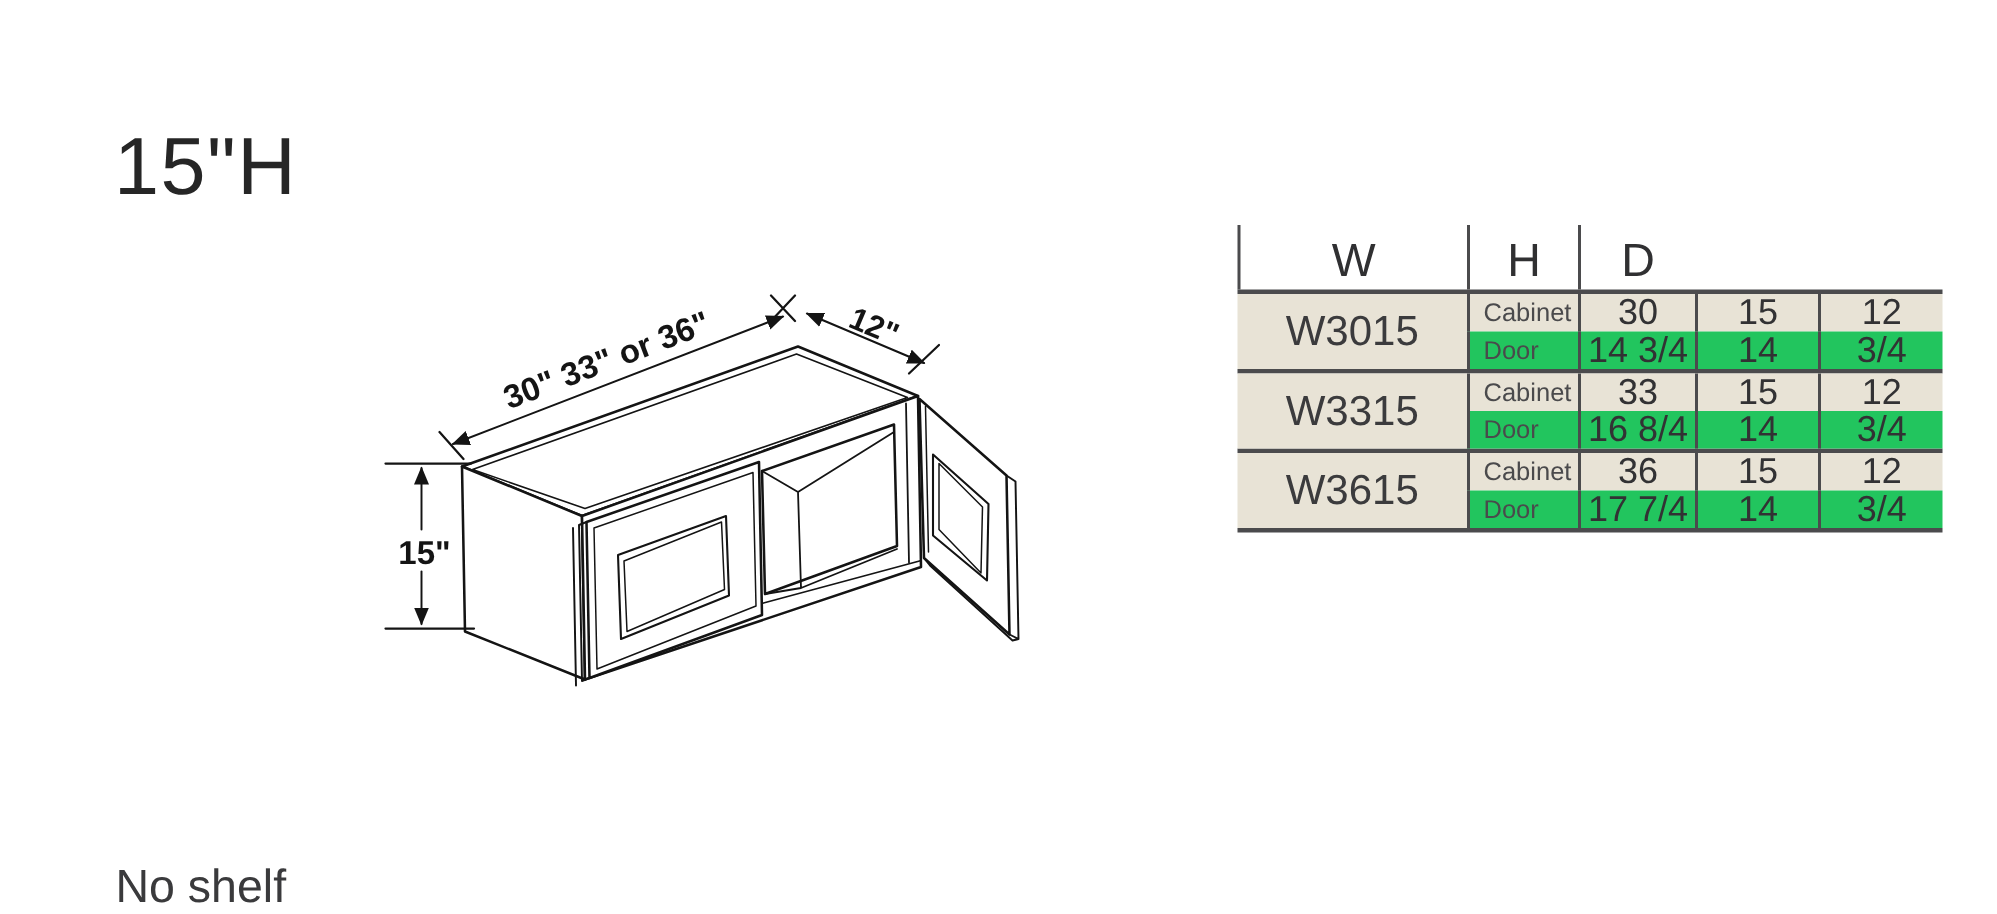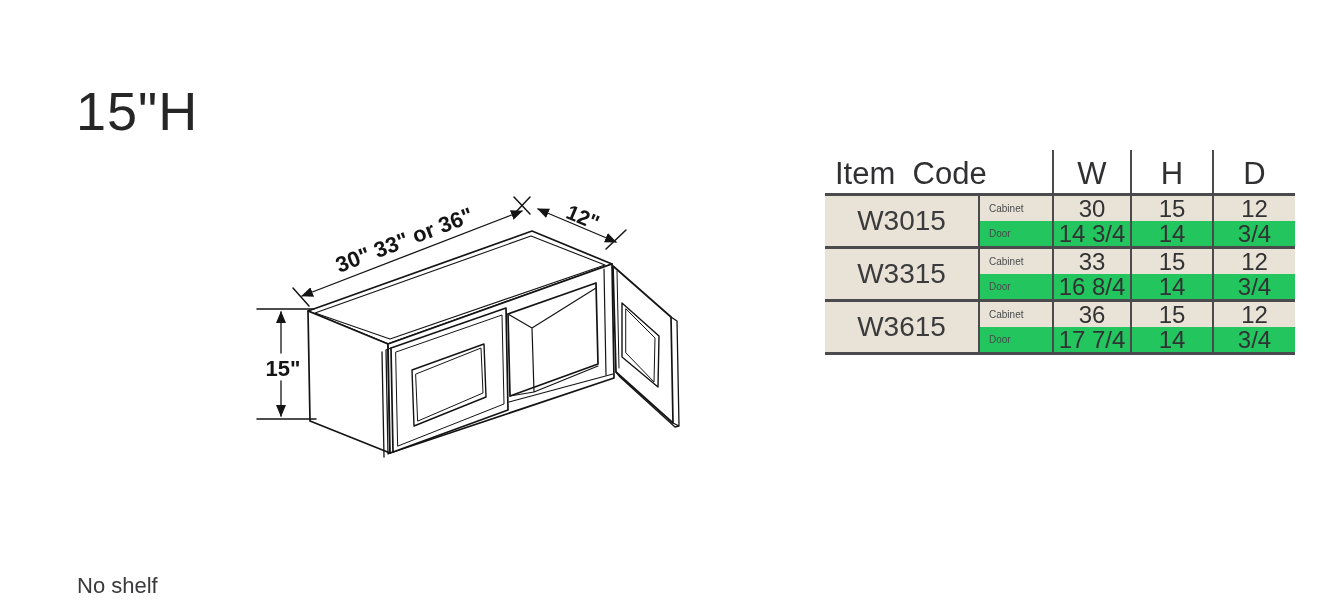--- a/index.html
+++ b/index.html
@@ -24,21 +24,21 @@
     font-size:54px;font-weight:300;color:#262626;
     letter-spacing:1px;line-height:1;
   }
   .page-title{
     position:absolute;left:825px;top:92px;
     font-size:32px;font-weight:400;color:#1f1f1f;
     letter-spacing:0.5px;line-height:1.1;
   }
   .shelf-note{
     position:absolute;left:77px;top:574px;
-    font-size:22px;color:#3a3a3c;line-height:1.1;
+    font-size:31px;color:#3a3a3c;line-height:1.1;
   }
 
   .drawing{
     position:absolute;left:235px;top:183px;
     width:460px;height:292px;
   }
 
   
   .spec-table{
     position:absolute;left:825px;top:150px;width:470px;
@@ -77,21 +77,21 @@
     height:25px;
   }
   .subrow.cabinet{background:var(--beige);}
   .subrow.door{background:#22c55e;}
   .cell{
     box-sizing:border-box;
     border-left:2px solid var(--border);
     display:flex;align-items:center;
     line-height:1;overflow:visible;
   }
-  .cell.lbl{font-size:10px;padding-left:9px;color:#4a4a4c;}
+  .cell.lbl{font-size:17px;padding-left:9px;color:#4a4a4c;}
   .cell.num{justify-content:center;font-size:24px;color:#323234;}
 </style>
 </head>
 <body>
 
 <div class="page">
 
   <div class="size-heading">15"H</div>
 
   <svg class="drawing" viewBox="235 183 460 292" xmlns="http://www.w3.org/2000/svg">
@@ -137,21 +137,20 @@
     <g fill="#141414" font-family="Liberation Sans, sans-serif" font-weight="bold" stroke="none">
       <text x="407" y="247" transform="rotate(-21 407 247)" text-anchor="middle" font-size="22">30" 33" or 36"</text>
       <text x="580" y="224" transform="rotate(23 580 224)" text-anchor="middle" font-size="21">12"</text>
       <text x="283" y="376" text-anchor="middle" font-size="22">15"</text>
     </g>
   </svg>
 
 
   <div class="spec-table">
     <div class="thead">
-      <div class="th th-item">Item  Code</div>
       <div class="th th-col">W</div>
       <div class="th th-col">H</div>
       <div class="th th-col">D</div>
     </div>
 
     <div class="group">
       <div class="code-cell">W3015</div>
       <div class="subrows">
         <div class="subrow cabinet">
           <div class="cell lbl">Cabinet</div>

